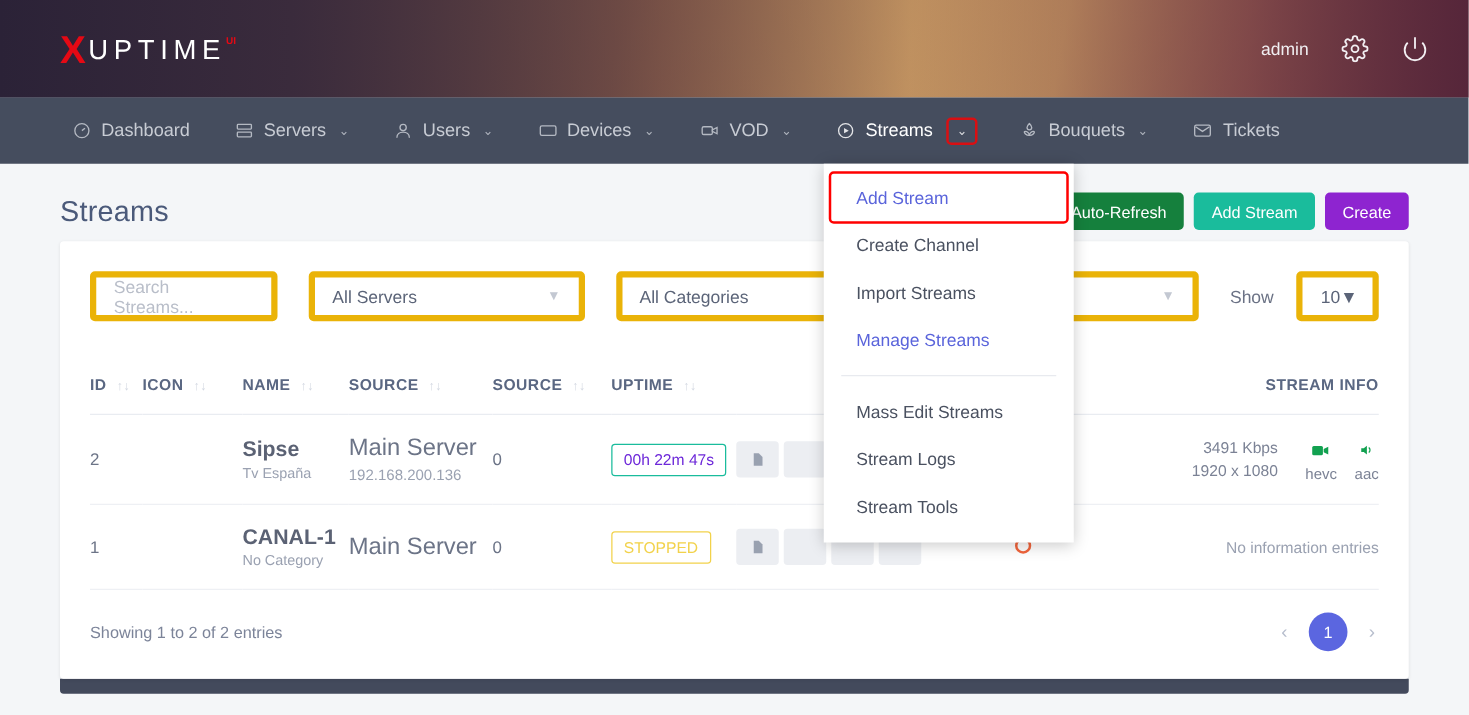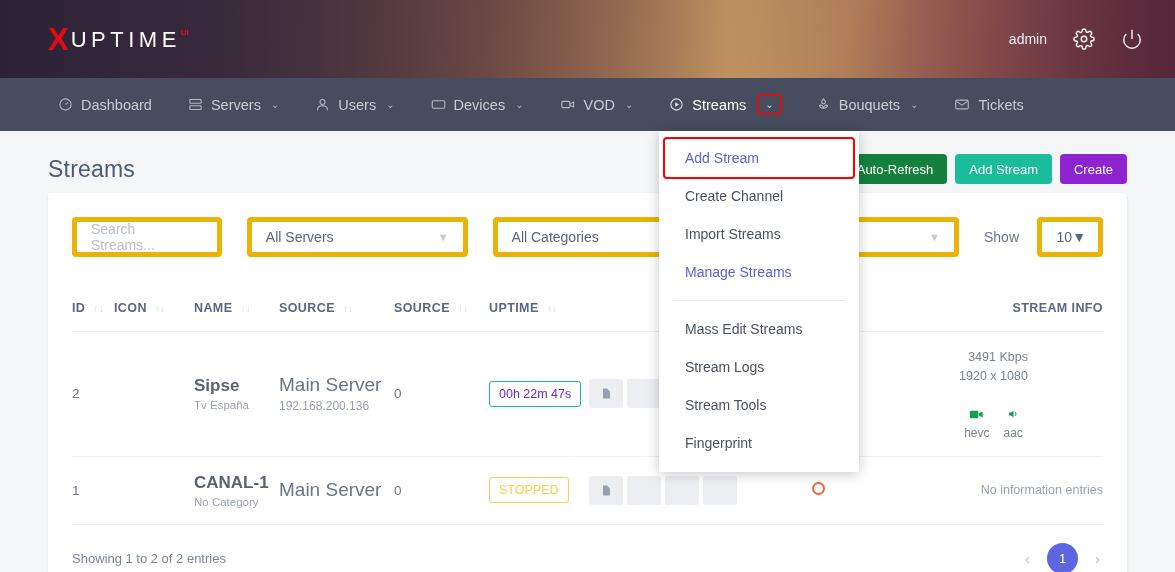--- a/index.html
+++ b/index.html
@@ -333,21 +333,21 @@
                 <div class="act-btn"></div>
                 <div class="act-btn"></div>
                 <div class="act-btn"></div>
               </div>
             </td>
             <td></td>
             <td>
               <span class="epg-circle"></span>
             </td>
             <td>
-              <div style="display:flex;align-items:center;justify-content:flex-end;gap:22px;flex-direction:column;">
+              <div style="display:flex;align-items:flex-end;justify-content:flex-end;gap:22px;">
                 <div class="info-cell">
                   <div>3491 Kbps</div>
                   <div>1920 x 1080</div>
                 </div>
                 <div class="codec-wrap">
                   <div class="codec">
                     <span class="g">
                       <svg width="15" height="11" viewBox="0 0 24 18" fill="currentColor">
                           <rect x="1" y="3" width="14" height="12" rx="2"></rect>
                           <path d="M16 7l6-3v10l-6-3z"></path>
@@ -419,16 +419,15 @@
 
   <div class="dropdown">
     <div class="dd-item link boxed">Add Stream</div>
     <div class="dd-item">Create Channel</div>
     <div class="dd-item">Import Streams</div>
     <div class="dd-item link">Manage Streams</div>
     <div class="dd-sep"></div>
     <div class="dd-item">Mass Edit Streams</div>
     <div class="dd-item">Stream Logs</div>
     <div class="dd-item">Stream Tools</div>
-    <div class="dd-item">Fingerprint</div>
   </div>
 
 </div>
 
 </body></html>

